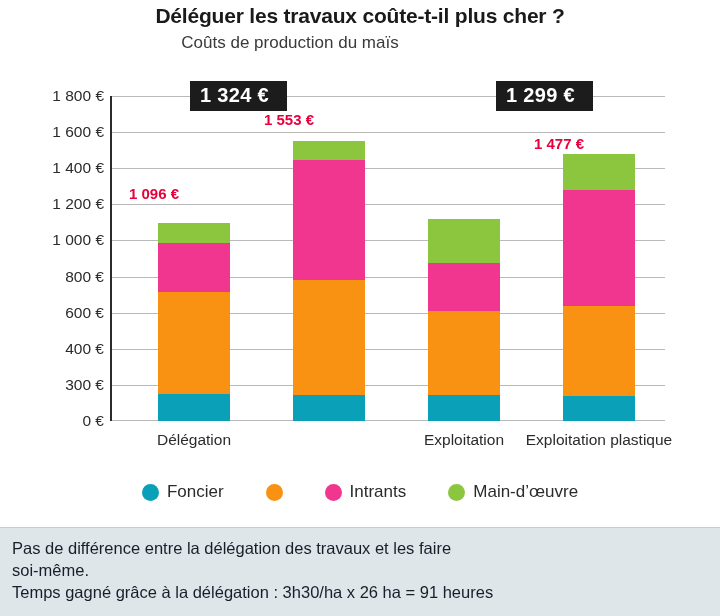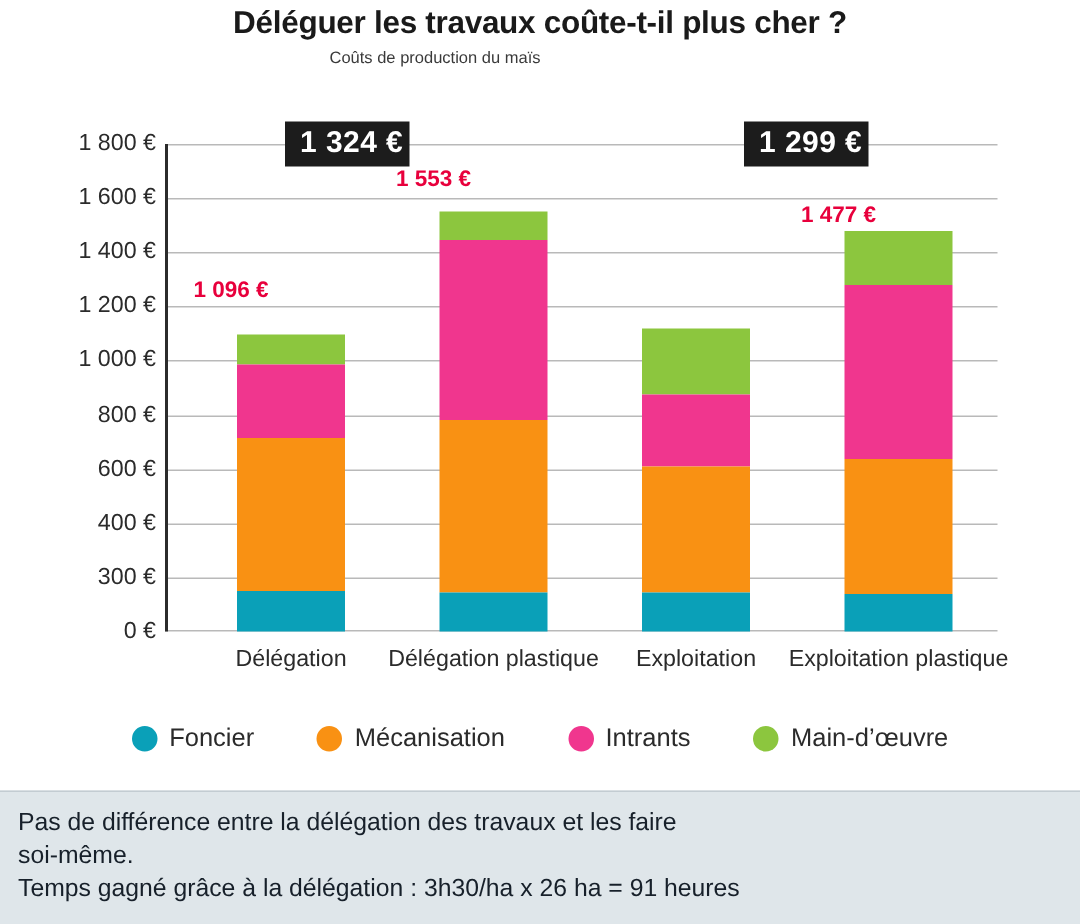--- a/index.html
+++ b/index.html
@@ -31,21 +31,21 @@
     font-weight: bold;
     color: #1a1a1a;
     letter-spacing: -0.2px;
   }
   .subtitle {
     position: absolute;
     top: 33px;
     left: 0;
     width: 580px;
     text-align: center;
-    font-size: 11px;
+    font-size: 17px;
     color: #3a3a3a;
   }
 
   
   .plot {
     position: absolute;
     left: 110px;
     top: 96px;
     width: 555px;
     height: 325px;
@@ -101,21 +101,21 @@
     white-space: nowrap;
   }
 
   
   .hl-box {
     position: absolute;
     background: #1c1c1c;
     color: #ffffff;
     font-size: 20px;
     font-weight: bold;
-    padding: 3px 4px 4px 10px;
+    padding: 3px 18px 4px 10px;
     letter-spacing: 0.3px;
     white-space: nowrap;
   }
 
   
   .xlabel {
     position: absolute;
     width: 170px;
     text-align: center;
     font-size: 15.5px;
@@ -232,32 +232,30 @@
   </div>
 
   <div class="bar-total" style="left:64px;  top:185px;">1 096 €</div>
   <div class="bar-total" style="left:199px; top:111px;">1 553 €</div>
   <div class="bar-total" style="left:469px; top:135px;">1 477 €</div>
 
   <div class="hl-box" style="left:190px; top:81px;">1 324 €</div>
   <div class="hl-box" style="left:496px; top:81px;">1 299 €</div>
 
   <div class="xlabel" style="left:109px; top:430px;">Délégation</div>
-  <div class="xlabel" style="left:244px; top:430px;">Délégation plastique</div>
   <div class="xlabel" style="left:379px; top:430px;">Exploitation</div>
   <div class="xlabel" style="left:514px; top:430px;">Exploitation plastique</div>
 
   <div class="legend">
     <div class="legend-item">
       <span class="legend-dot" style="background:#0aa0b8;"></span>
       <span>Foncier</span>
     </div>
     <div class="legend-item">
       <span class="legend-dot" style="background:#f99113;"></span>
-      <span>Mécanisation</span>
     </div>
     <div class="legend-item">
       <span class="legend-dot" style="background:#f0368e;"></span>
       <span>Intrants</span>
     </div>
     <div class="legend-item">
       <span class="legend-dot" style="background:#8cc63e;"></span>
       <span>Main-d’œuvre</span>
     </div>
   </div>

